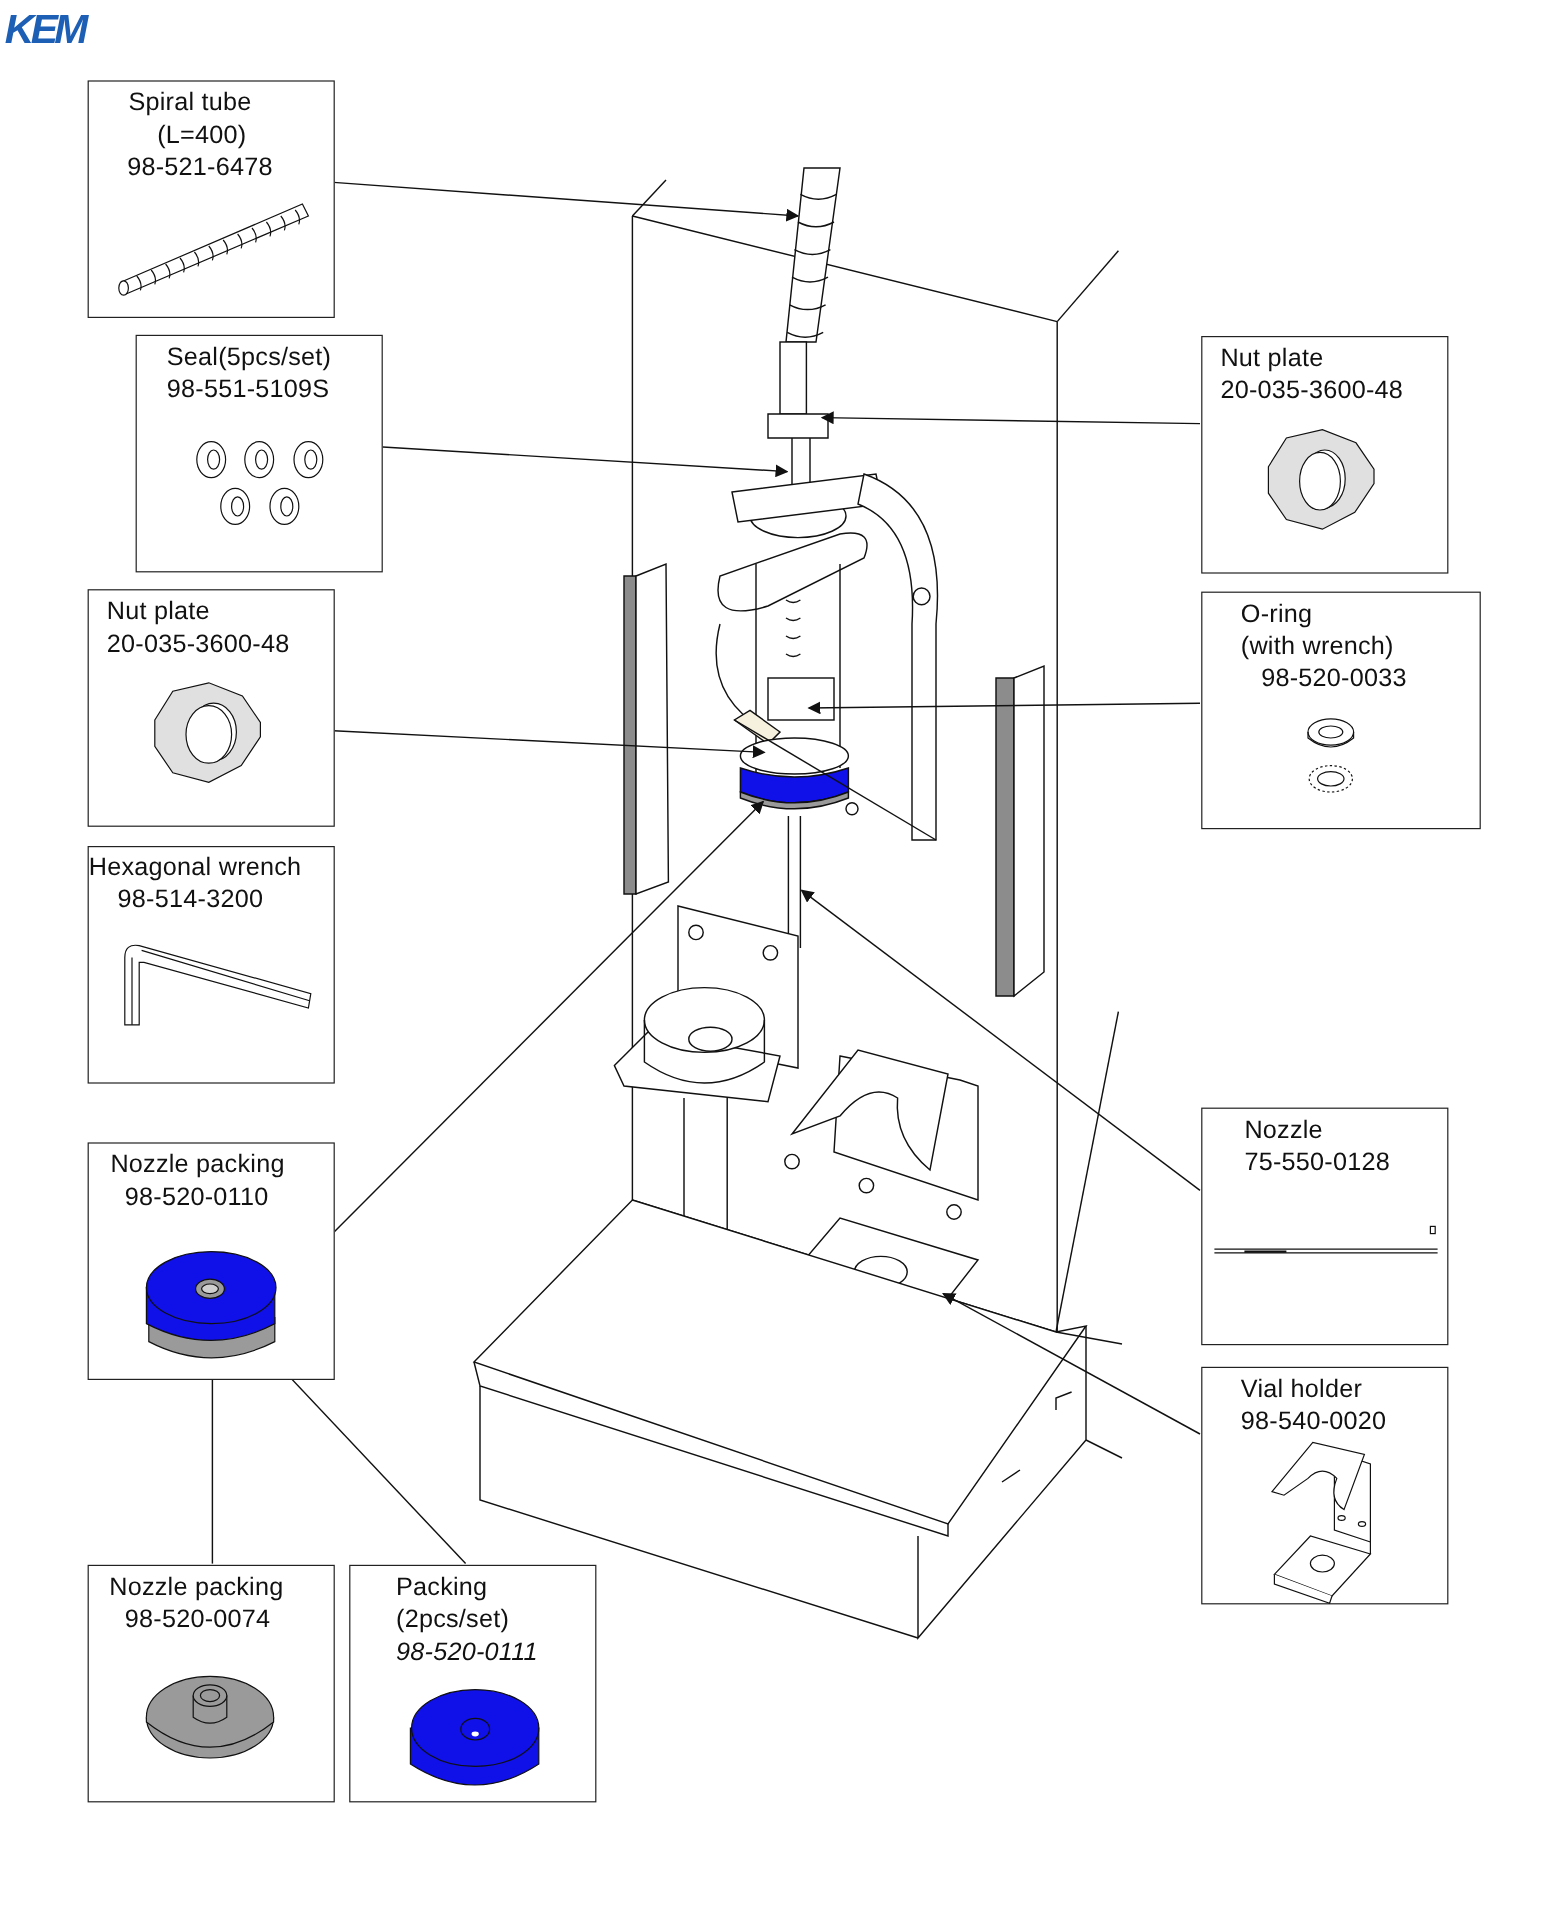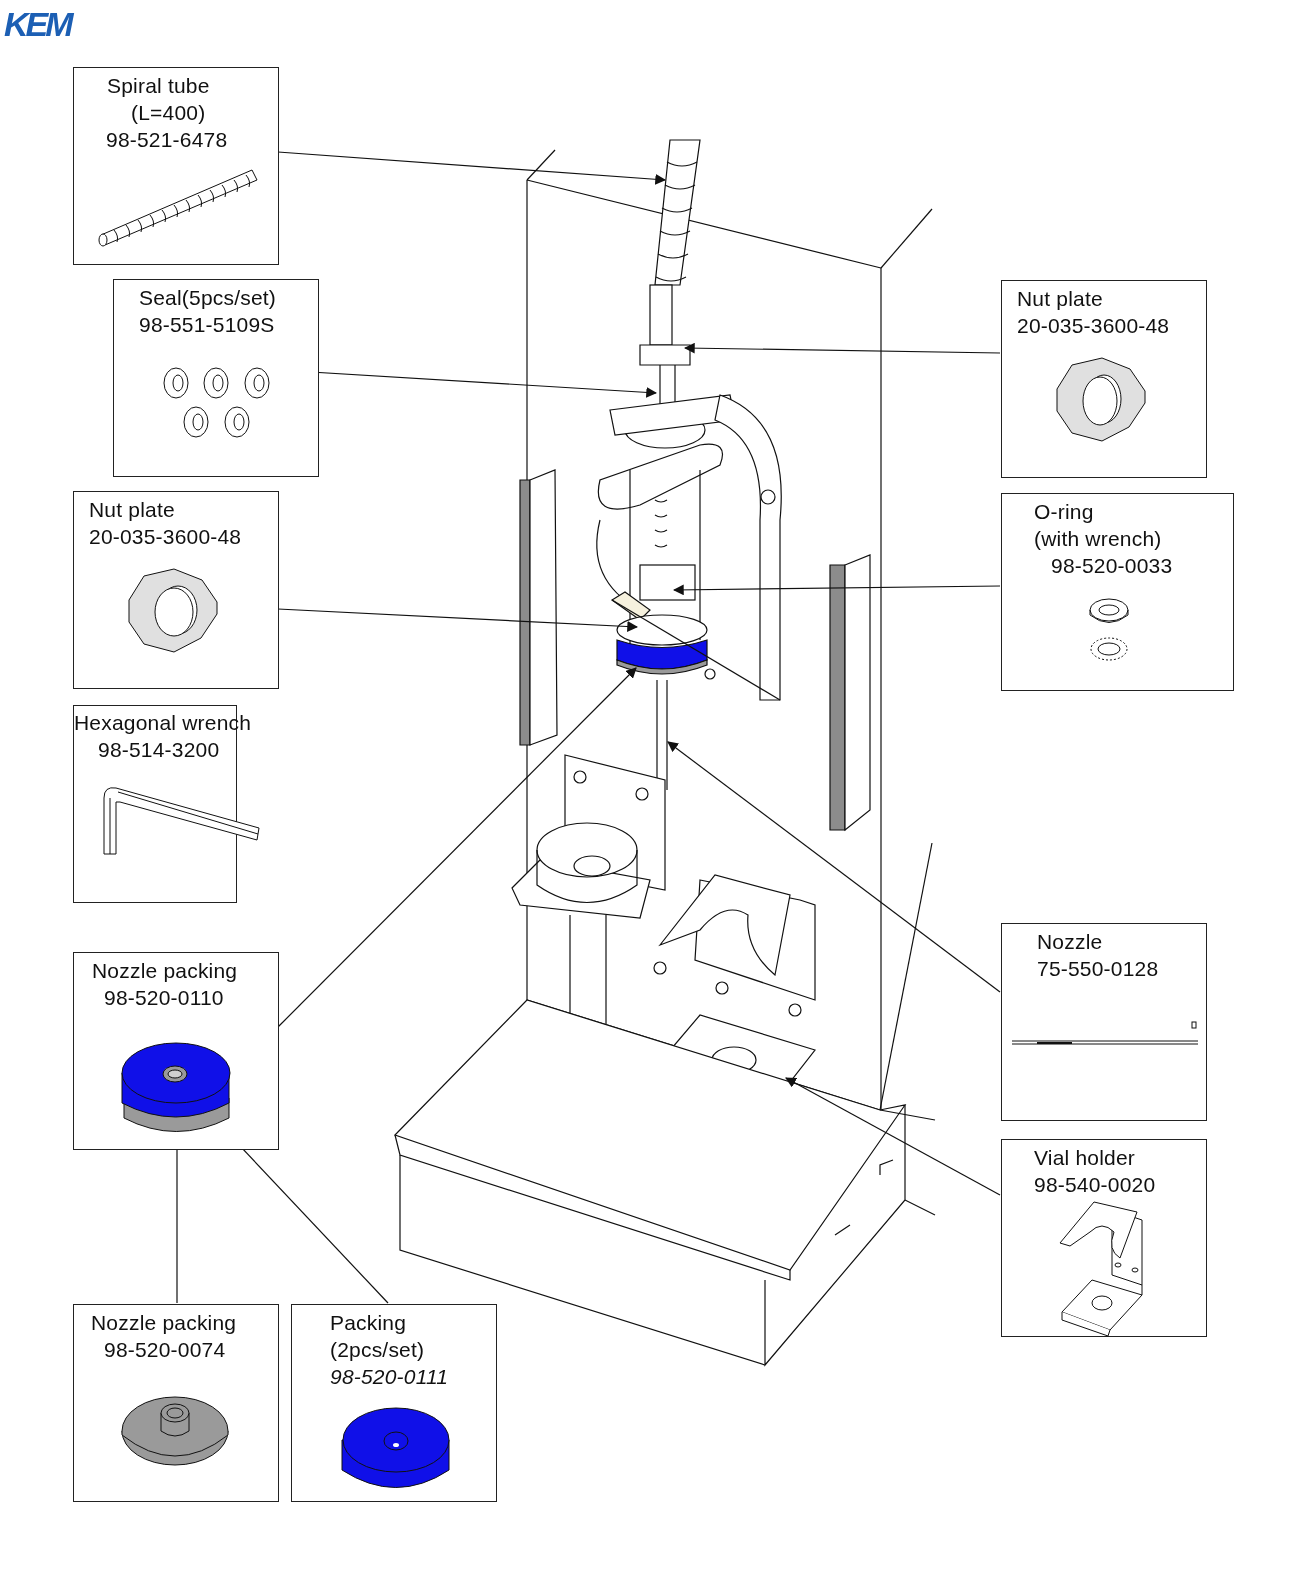--- a/index.html
+++ b/index.html
@@ -159,21 +159,21 @@
 <div class="box" style="left:73px;top:491px;width:206px;height:198px;">
   <div class="lbl" style="left:15px;top:4px;">Nut plate</div>
   <div class="lbl" style="left:15px;top:31px;">20-035-3600-48</div>
   <svg class="part-art" width="206" height="198">
     <path d="M55,108 L70,84 L100,77 L128,88 L143,110 L143,122 L127,146 L100,160 L70,152 L55,130 Z" fill="#e0e0e0" stroke="#111"></path>
     <ellipse cx="104" cy="118" rx="19" ry="24" fill="#fff" stroke="#111"></ellipse>
     <ellipse cx="100" cy="120" rx="19" ry="24" fill="#fff" stroke="#111"></ellipse>
   </svg>
 </div>
 
-<div class="box" style="left:73px;top:705px;width:164px;height:198px;">
+<div class="box" style="left:73px;top:705px;width:206px;height:198px;">
   <div class="lbl" style="left:0px;top:3px;">Hexagonal wrench</div>
   <div class="lbl" style="left:24px;top:30px;">98-514-3200</div>
   <svg class="part-art" width="206" height="198">
     <path d="M30,148 L30,92 Q30,80 42,82 L185,122 L183,134 L46,96 L42,96 L42,148 Z" fill="#fff" stroke="#111"></path>
     <path d="M36,148 L36,92 M44,86 L184,128" stroke="#111" fill="none"></path>
   </svg>
 </div>
 
 <div class="box" style="left:73px;top:952px;width:206px;height:198px;">
   <div class="lbl" style="left:18px;top:4px;">Nozzle packing</div>

